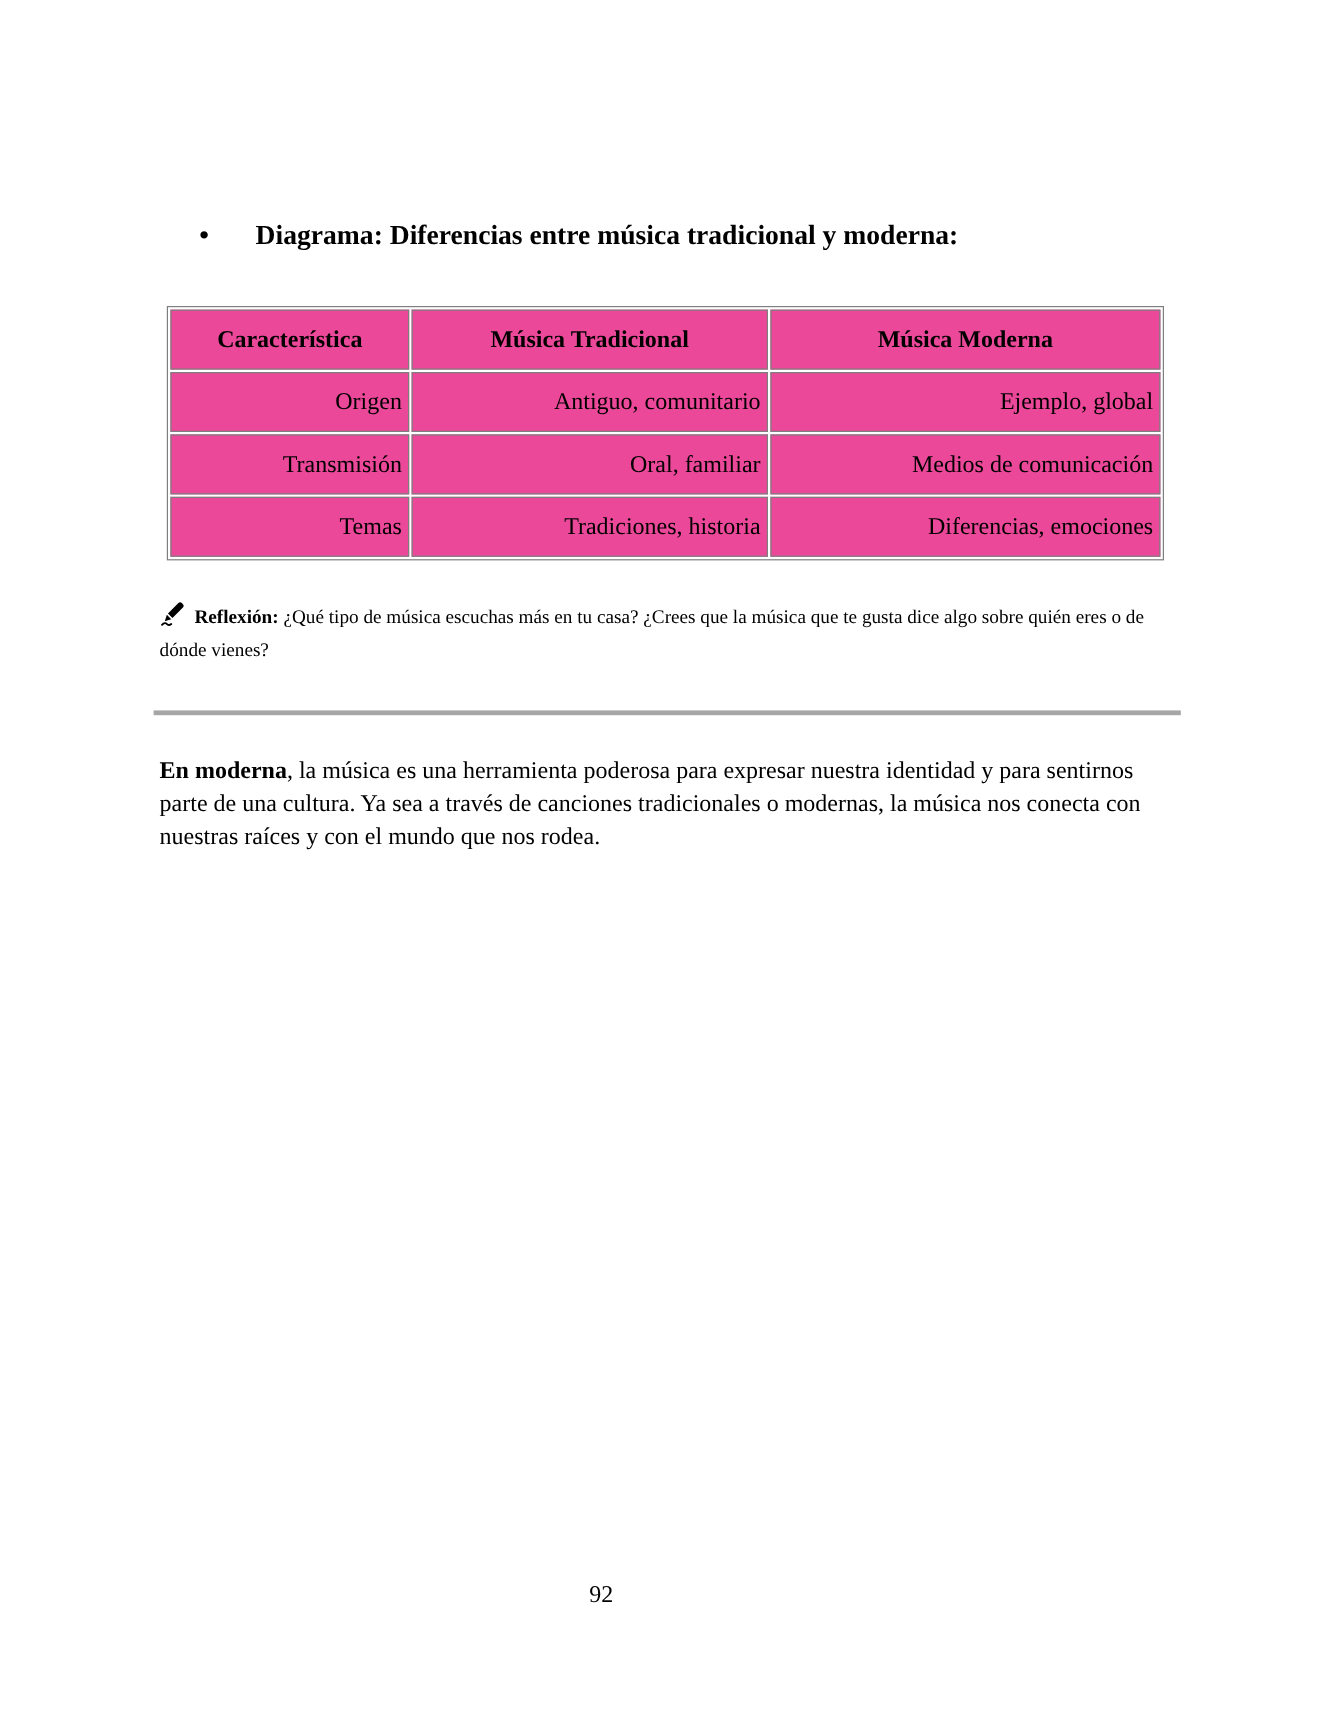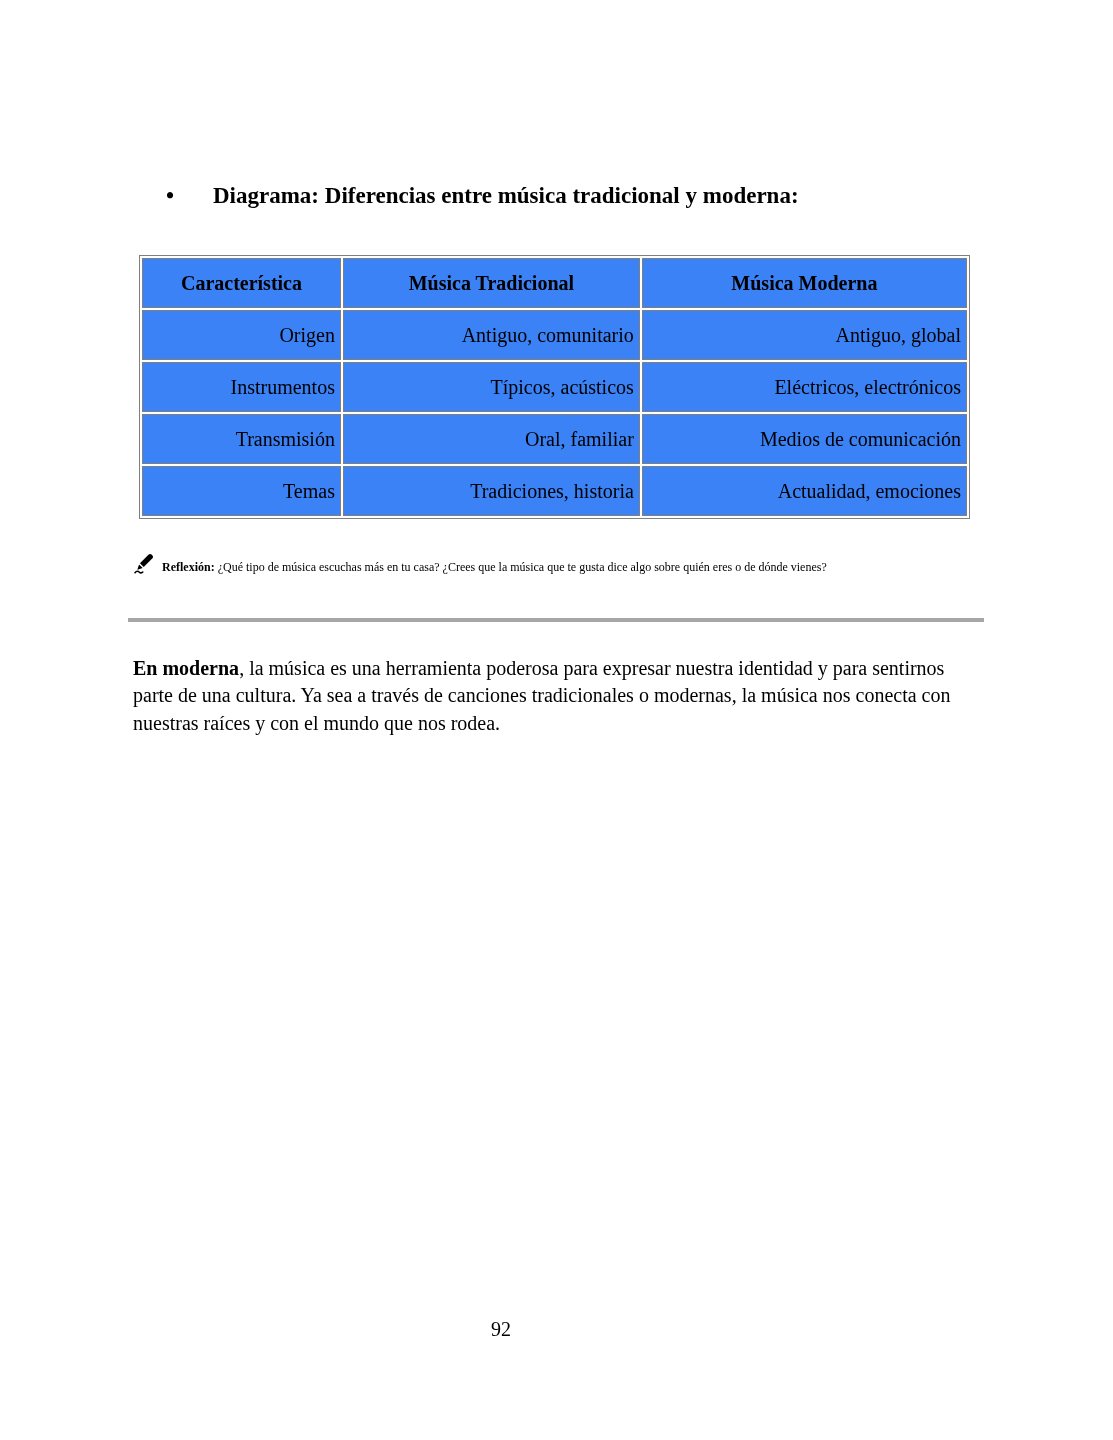--- a/index.html
+++ b/index.html
@@ -48,37 +48,37 @@
     table-layout: fixed;
   }
   table.cmp col.c1 { width: 197px; }
   table.cmp col.c2 { width: 294px; }
   table.cmp col.c3 { width: 322px; }
   table.cmp th, table.cmp td {
     border: 1px solid #7f7f7f;
     height: 48px;
     padding: 0 5px;
     font-size: 20px;
-    background: #3b82f6;
+    background: #ec4899;
     overflow: hidden;
   }
   table.cmp th {
     font-weight: bold;
     text-align: center;
     vertical-align: middle;
   }
   table.cmp td {
     font-weight: normal;
     text-align: right;
     vertical-align: middle;
   }
   
   .reflection {
     margin: 33px 0 0 0;
-    font-size: 12px;
+    font-size: 16px;
     line-height: 27.5px;
     width: 851px;
   }
   .pen-icon {
     display: inline-block;
     width: 22px;
     height: 22px;
     vertical-align: -3px;
     margin-right: 7px;
   }
@@ -129,36 +129,31 @@
       <tr>
           <th>Característica</th>
           <th>Música Tradicional</th>
           <th>Música Moderna</th>
         </tr>
     </thead>
     <tbody>
         <tr>
           <td>Origen</td>
           <td>Antiguo, comunitario</td>
-          <td>Antiguo, global</td>
-        </tr>
-        <tr>
-          <td>Instrumentos</td>
-          <td>Típicos, acústicos</td>
-          <td>Eléctricos, electrónicos</td>
+          <td>Ejemplo, global</td>
         </tr>
         <tr>
           <td>Transmisión</td>
           <td>Oral, familiar</td>
           <td>Medios de comunicación</td>
         </tr>
         <tr>
           <td>Temas</td>
           <td>Tradiciones, historia</td>
-          <td>Actualidad, emociones</td>
+          <td>Diferencias, emociones</td>
         </tr>
       </tbody>
   </table>
 
   <p class="reflection">
     <span class="pen-icon">
       <svg viewBox="0 0 24 24" xmlns="http://www.w3.org/2000/svg" aria-hidden="true">
         <path d="M20.2 2.8c-.9-.9-2.2-.9-3.1 0L7.6 12.3l4.1 4.1 9.5-9.5c.9-.9.9-2.2 0-3.1l-1-1z" fill="#000"></path>
         <path d="M6.6 13.5l-1.9 5.8 5.9-1.8-4-4z" fill="#000"></path>
         <path d="M2.2 22.6c1.7-2 3.3-2 4.8-.5 1 1 2.1 1 3.6-.2" stroke="#000" stroke-width="1.7" fill="none" stroke-linecap="round"></path>

